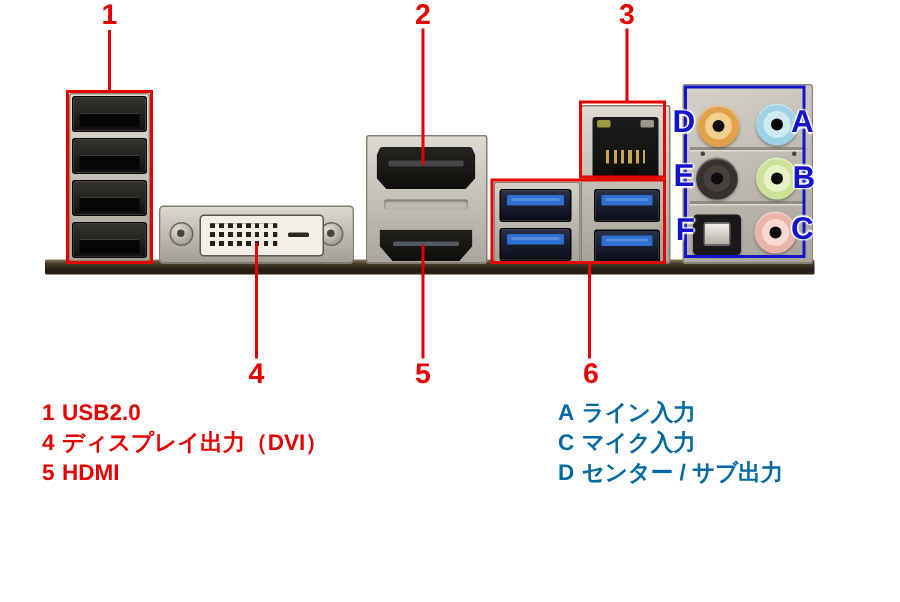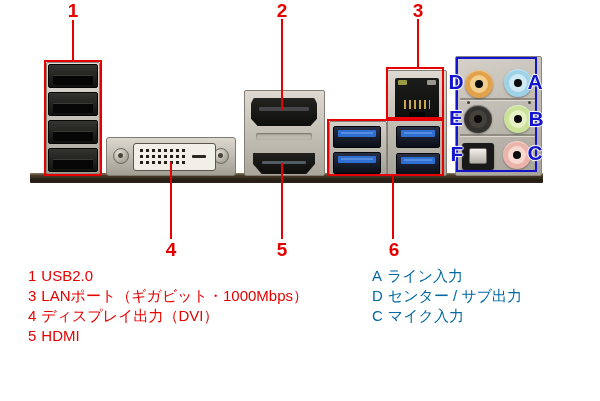--- a/index.html
+++ b/index.html
@@ -171,21 +171,21 @@
     position:absolute; width:18px; text-align:center;
     font-size:19px; font-weight:bold; color:#e60000; line-height:22px;
   }
   .audio-letter {
     position:absolute; width:18px; text-align:center;
     font-size:21px; font-weight:bold; color:#1414cc; line-height:24px;
     text-shadow:-1px 0 1px #fff,1px 0 1px #fff,0 -1px 1px #fff,0 1px 1px #fff;
   }
 
   
-  .legend { position:absolute; top:266px; font-size:15px; font-weight:normal; line-height:20px; white-space:nowrap; }
+  .legend { position:absolute; top:266px; font-size:15px; font-weight:bold; line-height:20px; white-space:nowrap; }
   .legend-io    { left:28px;  color:#e60000; }
   .legend-audio { left:372px; color:#0369a1; }
   .lg-label { margin-left:5px; }
 </style>
 </head>
 <body>
 
 <div class="stage">
 
   <div class="abs pcb-strip"></div>
@@ -262,24 +262,23 @@
 
   <div class="audio-letter" style="left:447px;top:70px;">D</div>
   <div class="audio-letter" style="left:447px;top:106px;">E</div>
   <div class="audio-letter" style="left:448px;top:142px;">F</div>
   <div class="audio-letter" style="left:526px;top:70px;">A</div>
   <div class="audio-letter" style="left:527px;top:107px;">B</div>
   <div class="audio-letter" style="left:526px;top:141px;">C</div>
 
   <div class="legend legend-io">
     <div><span>1</span><span class="lg-label">USB2.0</span></div>
-    <div><span>3</span><span class="lg-label">LANポート（ギガビット・1000Mbps）</span></div>
     <div><span>4</span><span class="lg-label">ディスプレイ出力（DVI）</span></div>
     <div><span>5</span><span class="lg-label">HDMI</span></div>
   </div>
 
   <div class="legend legend-audio">
     <div><span>A</span><span class="lg-label">ライン入力</span></div>
+    <div><span>C</span><span class="lg-label">マイク入力</span></div>
     <div><span>D</span><span class="lg-label">センター / サブ出力</span></div>
-    <div><span>C</span><span class="lg-label">マイク入力</span></div>
   </div>
 
 </div>
 
 </body></html>

